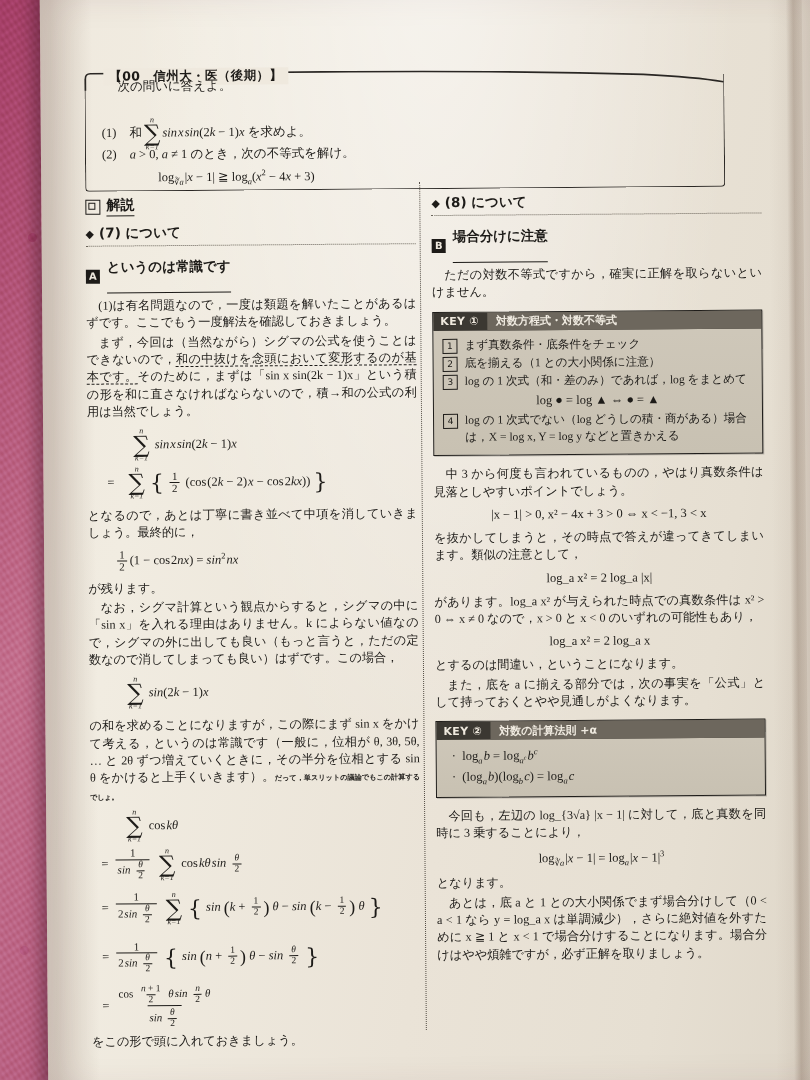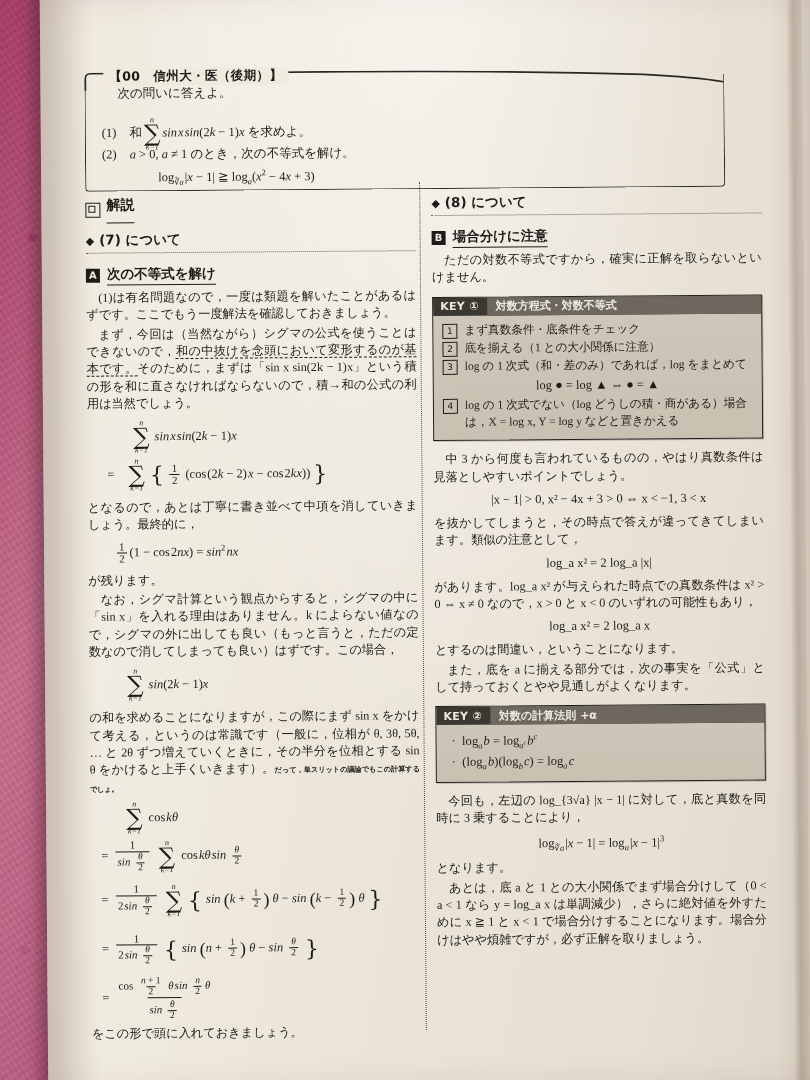--- a/index.html
+++ b/index.html
@@ -69,40 +69,40 @@
   .problem .toprule{
     position:absolute;left:0;right:0;top:0;height:24px;overflow:visible;
   }
   .problem .toprule svg{position:absolute;left:-2px;top:-8px;}
   .prob-title{
     position:absolute;left:18px;top:-10px;background:#efe9de;padding:0 6px;
     font-size:12.5px;font-weight:bold;letter-spacing:.4px;white-space:nowrap;
     font-family:"DejaVu Sans","Liberation Sans",sans-serif;
   }
   .prob-line{position:absolute;font-size:12.5px;white-space:nowrap;}
-  .prob-l1{left:32px;top:7px;}
+  .prob-l1{left:32px;top:0;}
   .prob-l2{left:16px;top:38px;}
   .prob-l3{left:16px;top:68px;}
   .prob-l4{left:72px;top:90px;}
 
   
   .col{position:absolute;top:208px;width:330px;}
   .col-l{left:44px;}
   .col-r{left:390px;}
   .divider{
     position:absolute;left:378px;top:196px;width:0;height:848px;
     border-left:1.6px dotted #3a342c;opacity:.85;
   }
 
   .kaisetsu{
     font-family:"DejaVu Sans","Liberation Sans",sans-serif;
     font-weight:bold;font-size:14px;display:flex;align-items:center;gap:6px;
     margin:0 0 8px 0;
   }
-  .kaisetsu .ubar{border-bottom:1.4px solid #1d1b18;padding-bottom:8px;}
+  .kaisetsu .ubar{border-bottom:1.4px solid #1d1b18;padding-bottom:1px;}
   .boxicon{
     display:inline-block;width:13px;height:13px;border:1.4px solid #1d1b18;
     position:relative;
   }
   .boxicon:after{content:"";position:absolute;left:2px;top:2px;right:4px;bottom:4px;border:1px solid #1d1b18;}
 
   .sec-head{
     font-family:"DejaVu Sans","Liberation Sans",sans-serif;
     font-weight:bold;font-size:13.5px;margin:0 0 2px 0;
     display:flex;align-items:center;gap:5px;
@@ -115,21 +115,21 @@
   .sub-head{
     font-family:"DejaVu Sans","Liberation Sans",sans-serif;
     font-weight:bold;font-size:13.5px;display:flex;align-items:center;gap:7px;
     margin:0 0 4px 0;
   }
   .blk{
     display:inline-flex;align-items:center;justify-content:center;
     width:14px;height:14px;background:#1d1b18;color:#efe9de;
     font-size:10px;font-weight:bold;line-height:1;
   }
-  .sub-head .ubar{border-bottom:1.3px solid #1d1b18;padding-bottom:1px;}
+  .sub-head .ubar{border-bottom:1.3px solid #1d1b18;padding-bottom:16px;}
 
   p.body{
     margin:0 0 2px 0;font-size:12.2px;line-height:1.42;text-align:justify;
     text-indent:1em;
   }
   p.body.noind{text-indent:0;}
   .uwave{border-bottom:1.4px dashed #1d1b18;}
 
   .math{
     font-size:12.5px;margin:7px 0 7px 0;text-align:center;
@@ -248,21 +248,21 @@
       </div>
 
       <div class="sec-head">
         <span class="diamond">◆</span>
         <span>(7) について</span>
       </div>
       <div class="dotrule"></div>
 
       <div class="sub-head">
         <span class="blk">A</span>
-        <span class="ubar">次の不等式を解け</span>
+        <span class="ubar">というのは常識です</span>
       </div>
 
       <p class="body">(1)は有名問題なので，一度は類題を解いたことがあるはずです。ここでもう一度解法を確認しておきましょう。</p>
 
       <p class="body"><span>まず，今回は（当然ながら）シグマの公式を使うことはできないので，</span><span class="uwave">和の中抜けを念頭において変形するのが基本です。</span><span>そのために，まずは「sin x sin(2k − 1)x」という積の形を和に直さなければならないので，積→和の公式の利用は当然でしょう。</span></p>
 
       <div class="math blockleft">
         <div style="display:flex;align-items:center;gap:3px;padding-left:34px;">
           <span class="sumop">
               <span class="lim">n</span>

